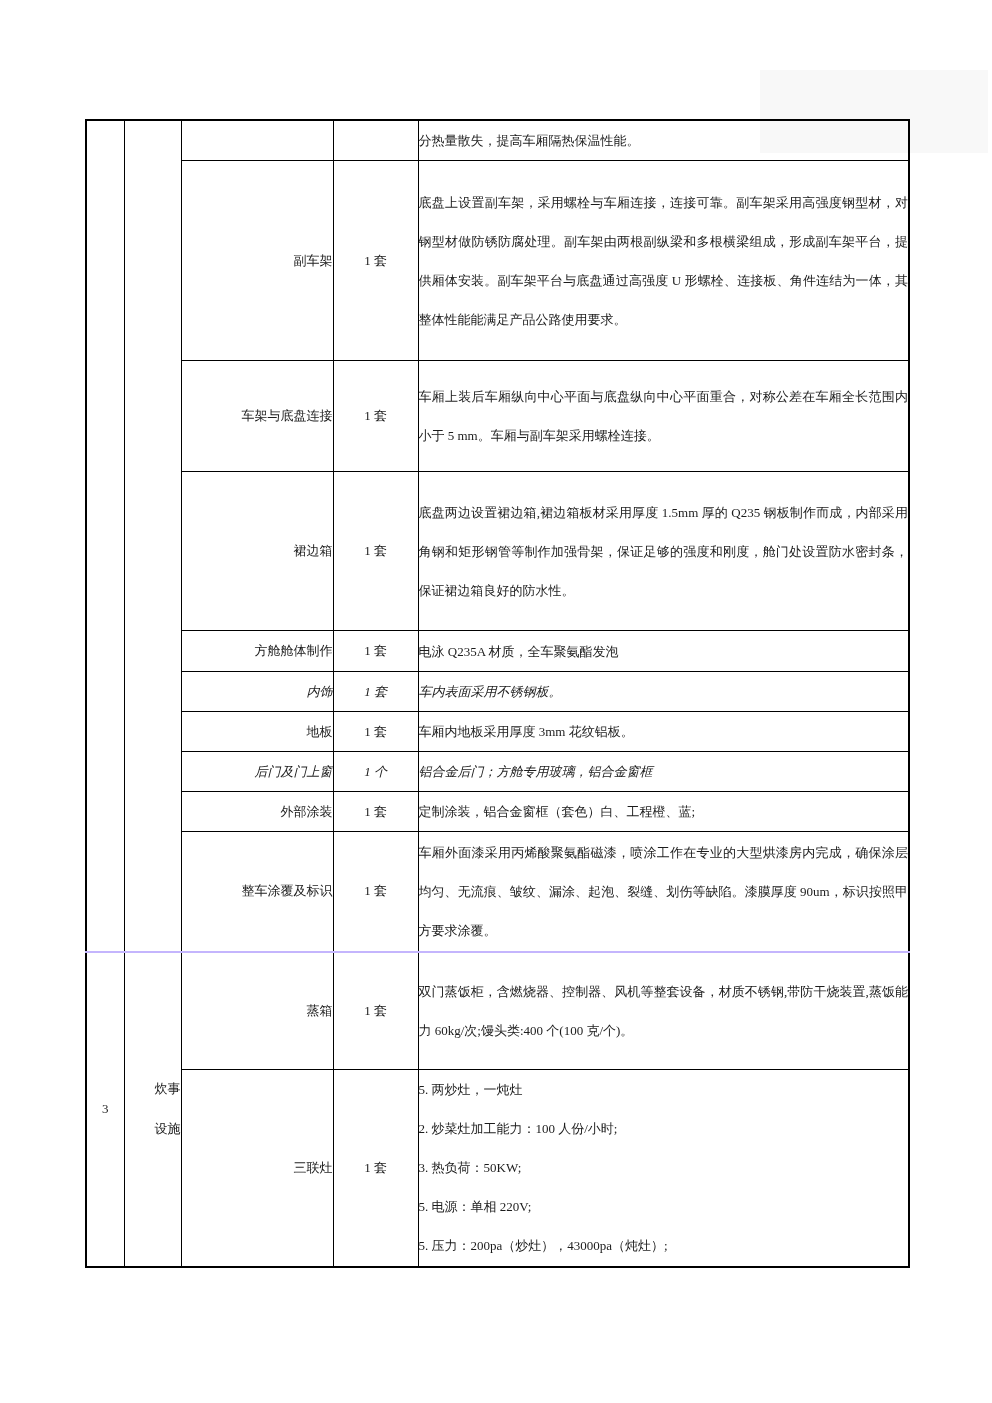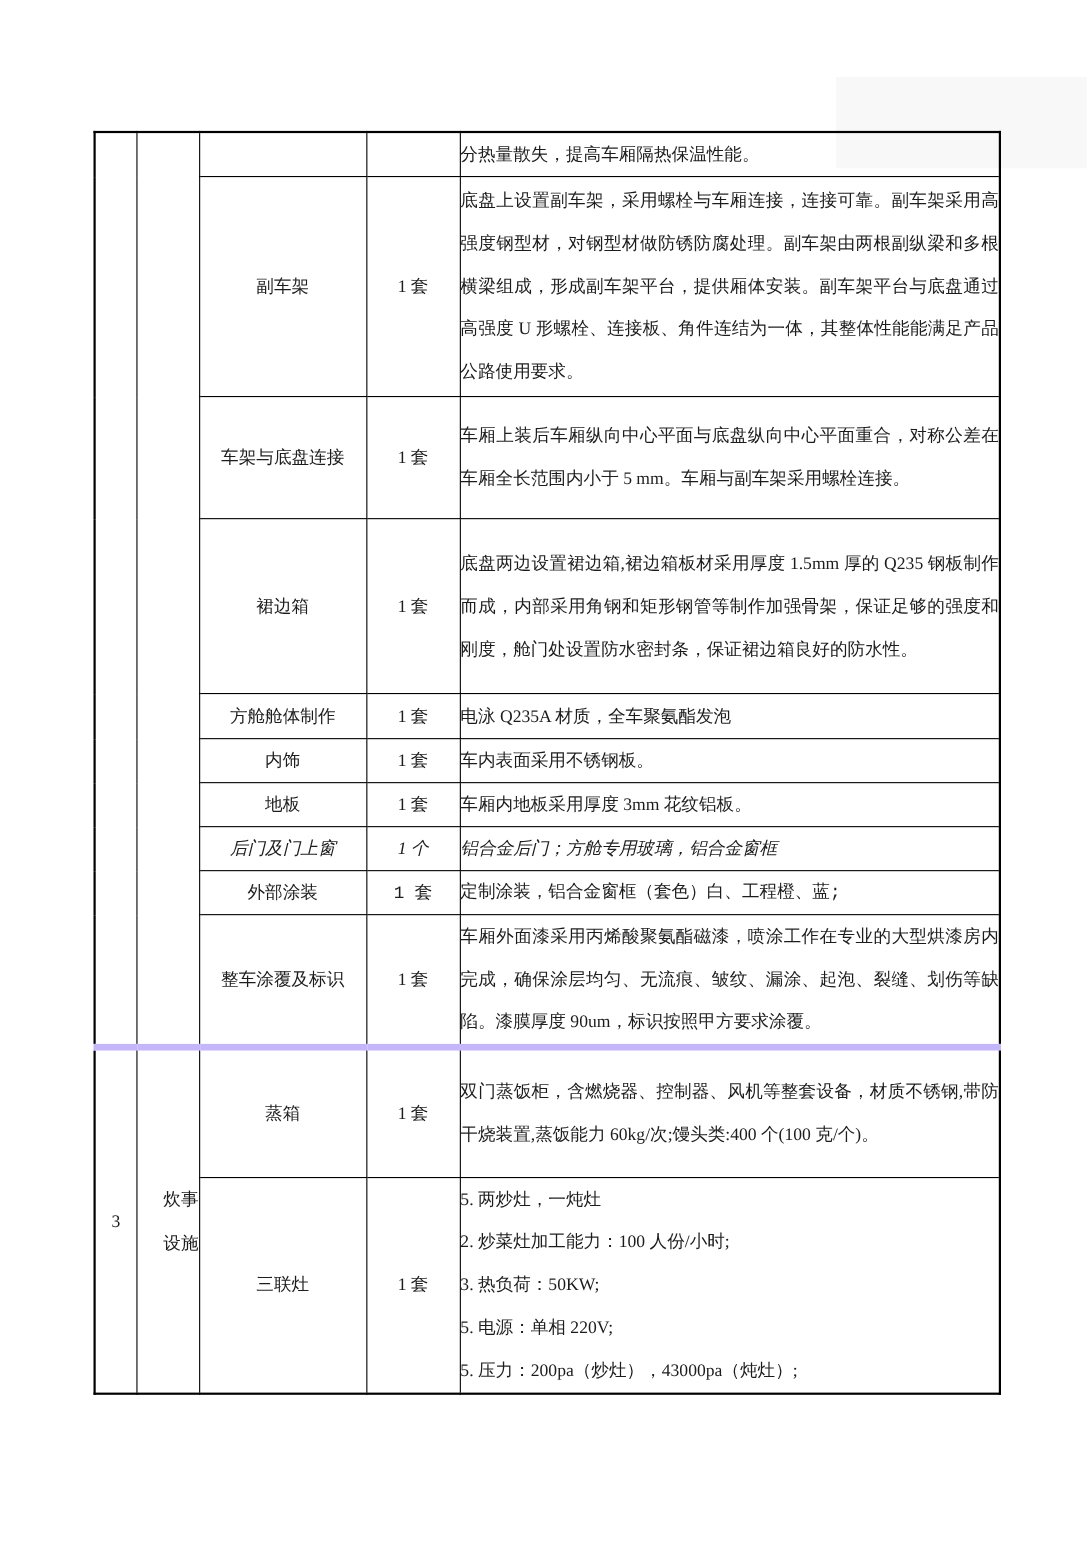--- a/index.html
+++ b/index.html
@@ -26,52 +26,52 @@
     left: 85px;
     top: 119px;
     width: 823px;
     border-collapse: collapse;
     table-layout: fixed;
     border: 2px solid #000000;
   }
   table.spec-table td {
     border: 1px solid #000000;
     padding: 0;
-    font-size: 16px;
+    font-size: 13px;
     vertical-align: middle;
     overflow: hidden;
   }
-  tr.sec-start td { border-top: 6px solid #c4b5fd; }
+  tr.sec-start td { border-top: 2px solid #c4b5fd; }
 
   td.num-cell { text-align: center; }
   td.cat-cell { text-align: center; }
   .cat-line { line-height: 40px; text-align: right; }
 
-  td.item-cell { text-align: center; }
+  td.item-cell { text-align: right; }
   td.qty-cell  { text-align: center; }
 
   td.desc-cell { padding: 0 8px; }
   .desc-par {
     line-height: 39px;
     text-align: justify;
     text-align-last: left;
     text-justify: inter-ideograph;
   }
   .desc-line { line-height: 39px; text-align: left; }
 
   
   tr.rh-a { height: 40px;  }
   tr.rh-b { height: 200px; }
   tr.rh-c { height: 111px; }
   tr.rh-d { height: 159px; }
   tr.rh-e { height: 41px;  }
-  tr.rh-f { height: 38px;  }
+  tr.rh-f { height: 38px; font-style: italic;  }
   tr.rh-g { height: 38px;  }
   tr.rh-h { height: 39px; font-style: italic;  }
-  tr.rh-i { height: 40px; font-family: Liberation Mono, monospace;  }
+  tr.rh-i { height: 40px;  }
   tr.rh-j { height: 120px; }
   tr.rh-k { height: 118px; }
   tr.rh-l { height: 197px; }
 </style>
 </head>
 <body>
 
 <div class="page">
 
   <div class="corner-shade"></div>

